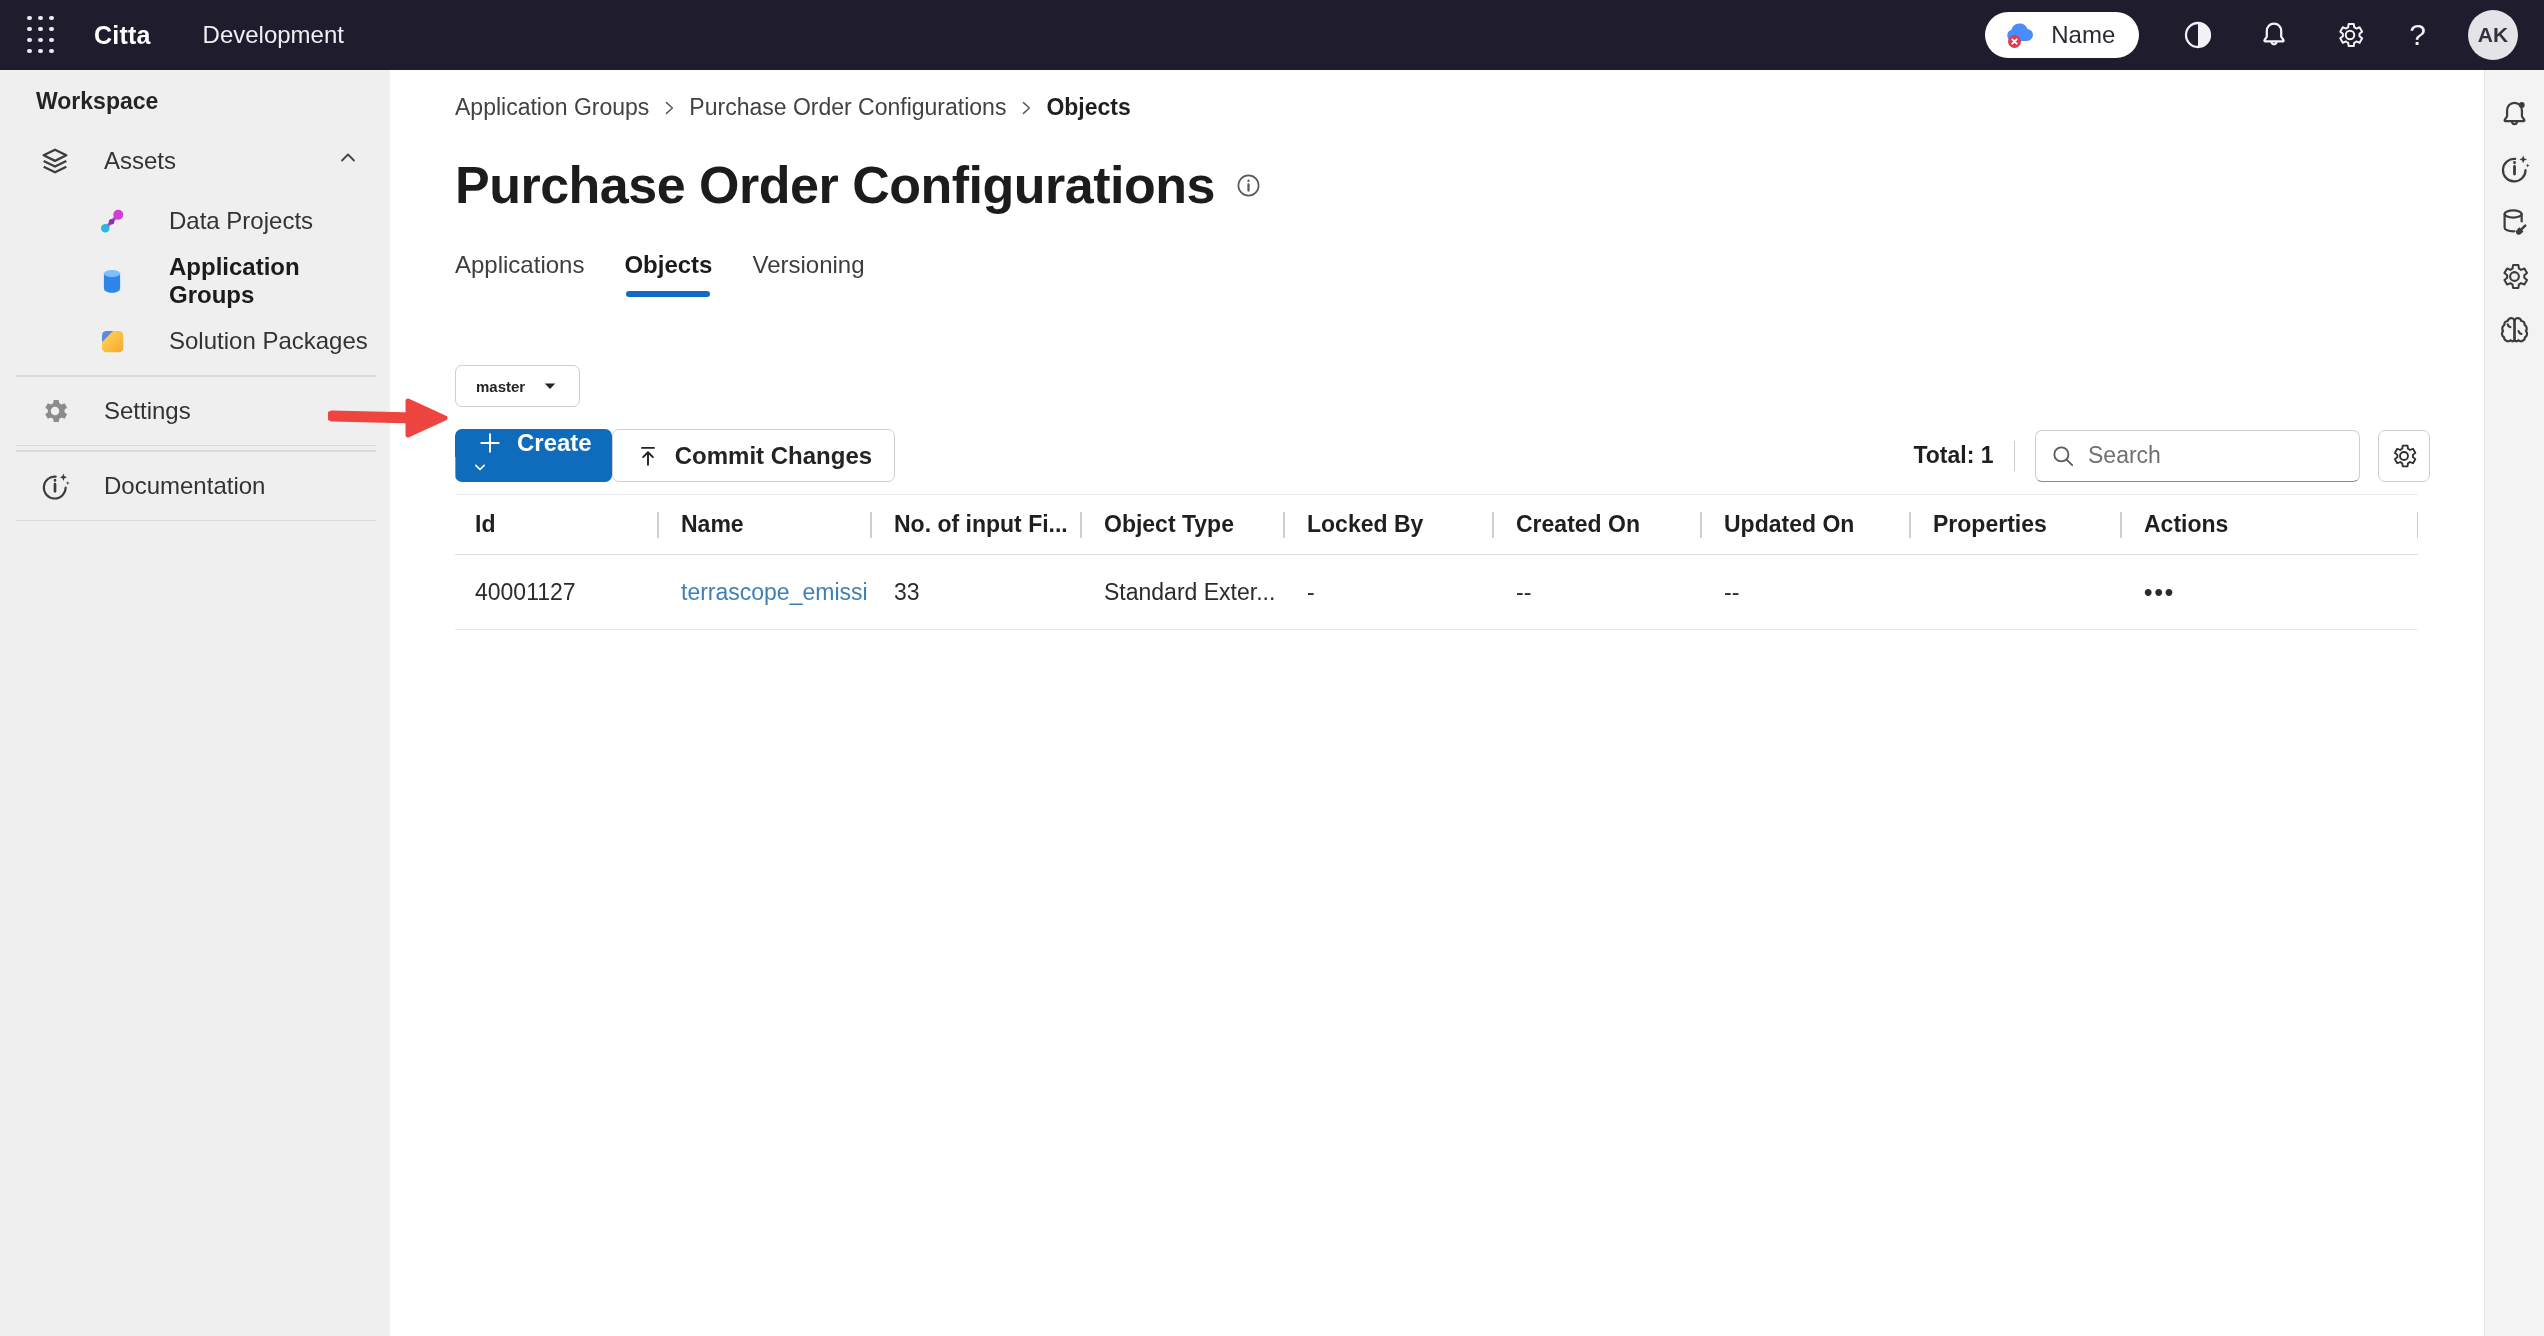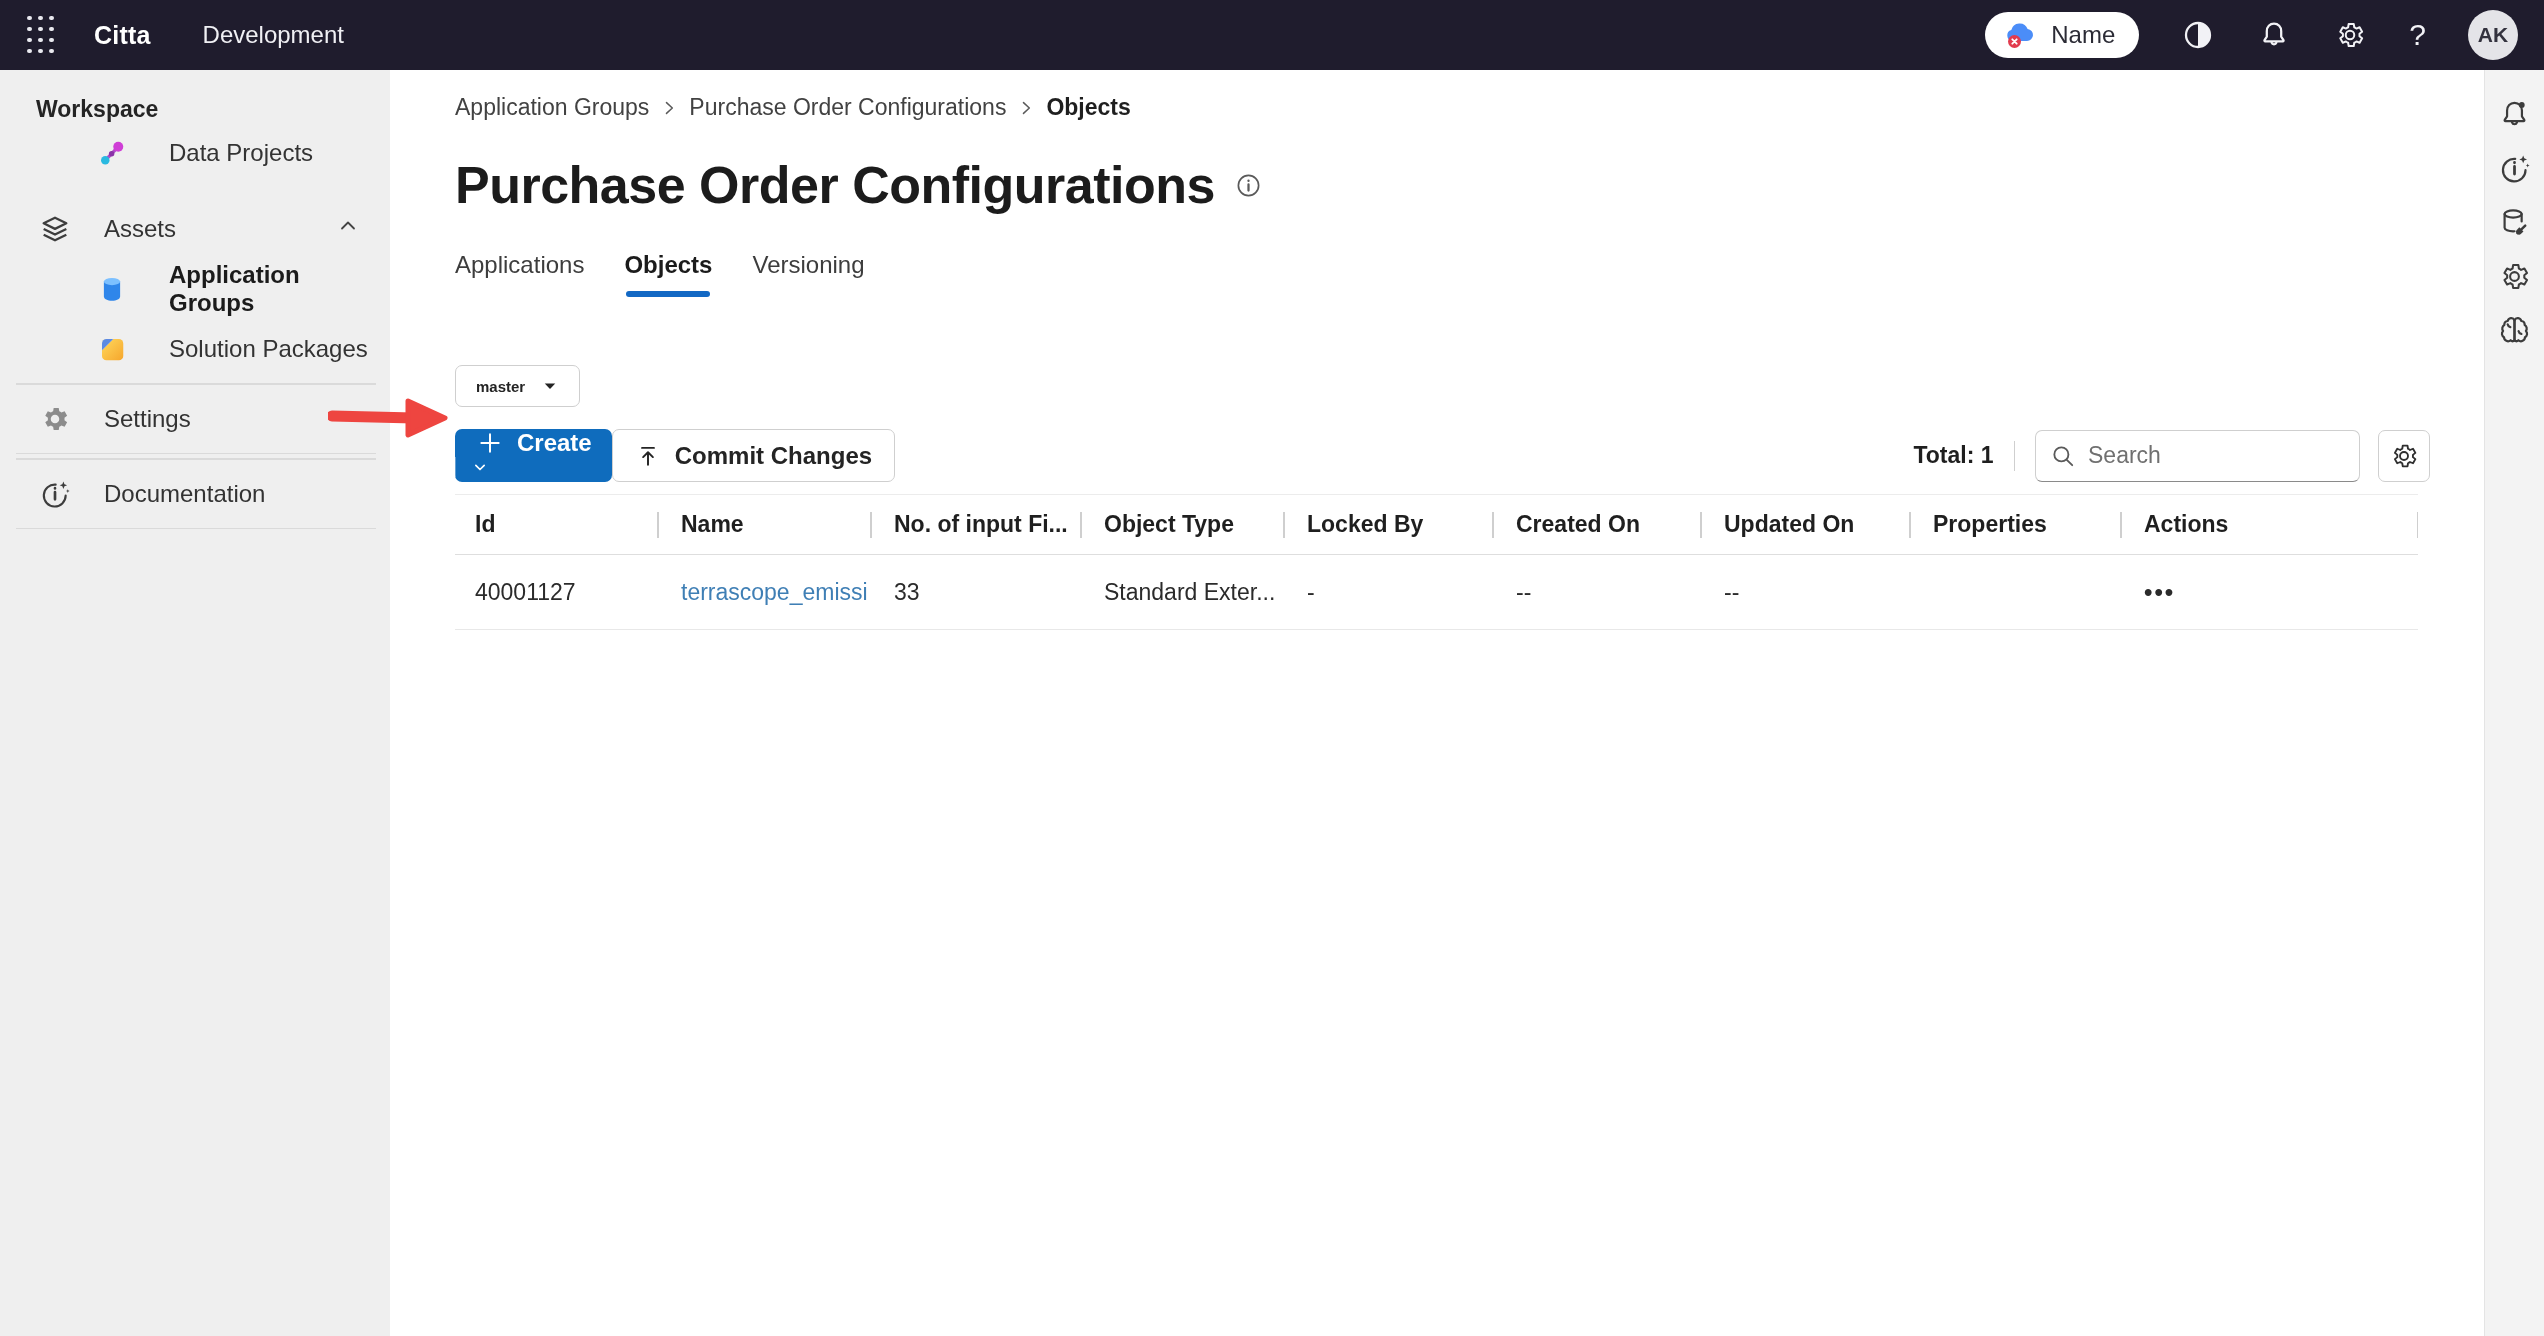--- a/index.html
+++ b/index.html
@@ -19,21 +19,21 @@
   .status-label { font-size:24px; color:#2b2b35; font-weight:500; }
   .tb-icon { width:34px; height:34px; color:#f2f2f6; display:flex; align-items:center; justify-content:center; cursor:pointer; }
   .tb-icon svg { width:32px; height:32px; }
   .help-q { font-size:30px; color:#f2f2f6; font-weight:400; cursor:pointer; line-height:1; }
   .avatar { width:50px; height:50px; border-radius:50%; background:#e4e4e8; color:#33323e; font-size:21px; font-weight:700; display:flex; align-items:center; justify-content:center; cursor:pointer; }
 
   
   .shell { flex:1; display:flex; min-height:0; }
 
   
-  .sidebar { width:390px; flex:0 0 390px; background:#efefef; padding-top:16px; }
+  .sidebar { width:390px; flex:0 0 390px; background:#efefef; padding-top:8px; }
   .ws-label { font-size:23px; font-weight:700; color:#242424; margin:10px 0 0 36px; }
   .nav-item { height:60px; display:flex; align-items:center; padding-left:38px; cursor:pointer; font-size:24px; color:#333; }
   .nav-item.top { margin-top:16px; }
   .nav-item .ic { width:34px; height:34px; flex:0 0 34px; display:flex; align-items:center; justify-content:center; }
   .nav-item .ic svg { width:32px; height:32px; }
   .nav-item .lbl { margin-left:32px; }
   .nav-item .chev { margin-left:auto; margin-right:30px; color:#444; }
   .nav-sub { padding-left:95px; }
   .nav-sub .ic svg { width:30px; height:30px; }
   .nav-sub .lbl { margin-left:40px; }
@@ -149,46 +149,46 @@
       <div class="help-q">?</div>
       <div class="avatar">AK</div>
     </div>
   </div>
 
   <div class="shell">
 
     <div class="sidebar">
       <div class="ws-label">Workspace</div>
 
+      <div class="nav-item top">
+        <span class="ic">
+          <svg viewBox="0 0 24 24" fill="none" stroke="#3d3d3d" stroke-width="1.7" stroke-linejoin="round">
+            <path d="M12 3.5l8.5 4.2L12 11.9 3.5 7.7z"></path>
+              <path d="M3.5 12l8.5 4.2L20.5 12"></path>
+              <path d="M3.5 16.3l8.5 4.2 8.5-4.2"></path>
+          </svg>
+        </span>
+        <span class="lbl">Assets</span>
+        <span class="chev">
+          <svg width="24" height="24" viewBox="0 0 24 24" fill="none" stroke="currentColor" stroke-width="1.8" stroke-linecap="round" stroke-linejoin="round">
+              <path d="M6 14.5l6-6 6 6"></path>
+            </svg>
+        </span>
+      </div>
+
       <div class="nav-item nav-sub">
         <span class="ic">
           <svg viewBox="0 0 24 24">
             <path d="M7 17.5L16.5 7.5" stroke="#b04cc8" stroke-width="2.6" stroke-linecap="round"></path>
             <circle cx="11.7" cy="12.5" r="2.2" fill="#8a33a8"></circle>
             <circle cx="6.6" cy="17.8" r="3.4" fill="#29b9e0"></circle>
             <circle cx="17" cy="7" r="4" fill="#cf3ed6"></circle>
           </svg>
         </span>
         <span class="lbl">Data Projects</span>
-      </div>
-
-      <div class="nav-item top">
-        <span class="ic">
-          <svg viewBox="0 0 24 24" fill="none" stroke="#3d3d3d" stroke-width="1.7" stroke-linejoin="round">
-            <path d="M12 3.5l8.5 4.2L12 11.9 3.5 7.7z"></path>
-              <path d="M3.5 12l8.5 4.2L20.5 12"></path>
-              <path d="M3.5 16.3l8.5 4.2 8.5-4.2"></path>
-          </svg>
-        </span>
-        <span class="lbl">Assets</span>
-        <span class="chev">
-          <svg width="24" height="24" viewBox="0 0 24 24" fill="none" stroke="currentColor" stroke-width="1.8" stroke-linecap="round" stroke-linejoin="round">
-              <path d="M6 14.5l6-6 6 6"></path>
-            </svg>
-        </span>
       </div>
 
       <div class="nav-item nav-sub nav-active">
         <span class="ic">
           <svg viewBox="0 0 24 24">
             <path d="M5.5 6v12c0 1.9 2.9 3.4 6.5 3.4s6.5-1.5 6.5-3.4V6z" fill="#2f86ea"></path>
             <ellipse cx="12" cy="6" rx="6.5" ry="2.9" fill="#7cc0ff"></ellipse>
           </svg>
         </span>
         <span class="lbl">Application Groups</span>

